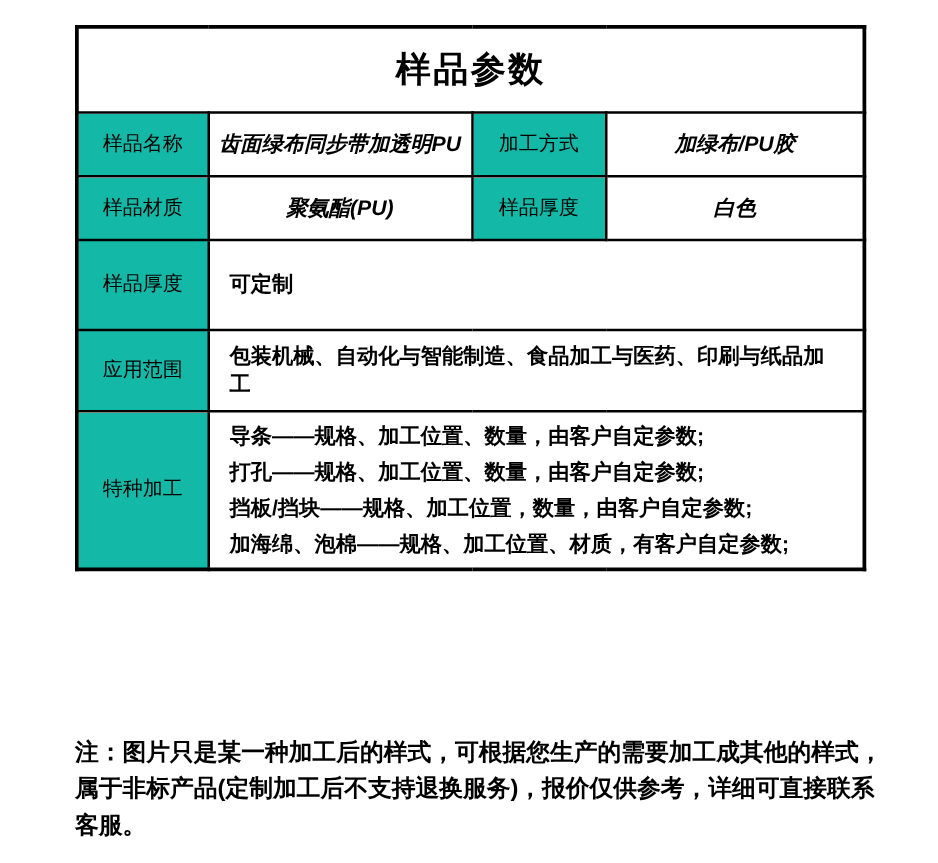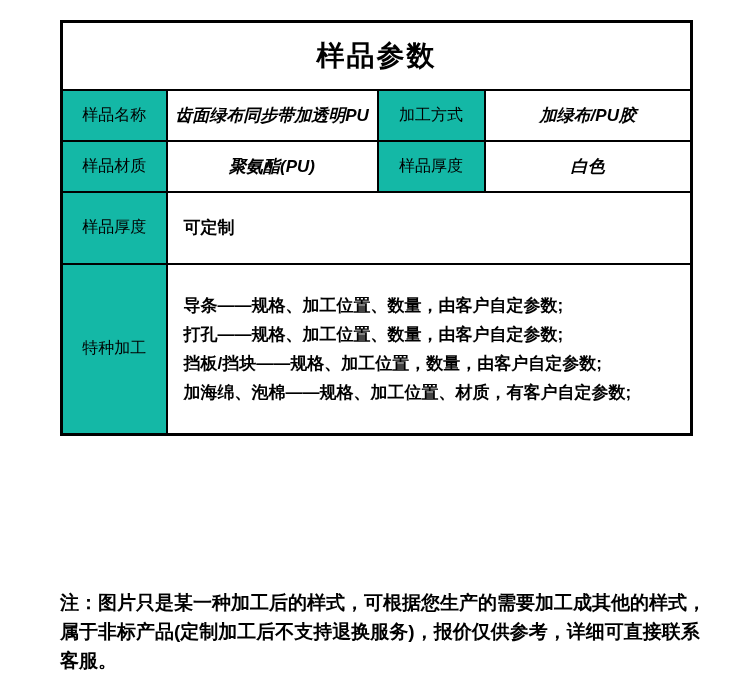--- a/index.html
+++ b/index.html
@@ -43,21 +43,21 @@
   td.val-l {
     text-align: left;
     font-size: 17px;
     font-weight: 700;
     padding-left: 16px;
     padding-right: 18px;
   }
   tr.r-pair td  { height: 51px; }
   tr.r-thick td { height: 72px; }
   tr.r-appl td  { height: 65px; }
-  tr.r-spec td  { height: 171px; }
+  tr.r-spec td  { height: 127px; }
   tr.r-joint td { height: 59px; }
   .spec-line { line-height: 29px; white-space: nowrap; }
   .note {
     position: absolute;
     left: 60px; top: 588px;
     width: 652px;
     font-size: 19px;
     font-weight: 700;
     line-height: 29px;
     text-align: left;
@@ -88,20 +88,24 @@
     <tr class="r-pair">
       <td class="lbl">样品材质</td>
       <td class="val-c">聚氨酯(PU)</td>
       <td class="lbl">样品厚度</td>
       <td class="val-c">白色</td>
     </tr>
     <tr class="r-thick">
       <td class="lbl">样品厚度</td>
       <td class="val-l" colspan="3">可定制</td>
     </tr>
+    <tr class="r-appl">
+      <td class="lbl">应用范围</td>
+      <td class="val-l" colspan="3">包装机械、自动化与智能制造、食品加工与医药、印刷与纸品加工</td>
+    </tr>
     <tr class="r-spec">
       <td class="lbl">特种加工</td>
       <td class="val-l" colspan="3">
         <div class="spec-line">导条——规格、加工位置、数量，由客户自定参数;</div>
         <div class="spec-line">打孔——规格、加工位置、数量，由客户自定参数;</div>
         <div class="spec-line">挡板/挡块——规格、加工位置，数量，由客户自定参数;</div>
         <div class="spec-line">加海绵、泡棉——规格、加工位置、材质，有客户自定参数;</div>
       </td>
     </tr>
   </tbody>

